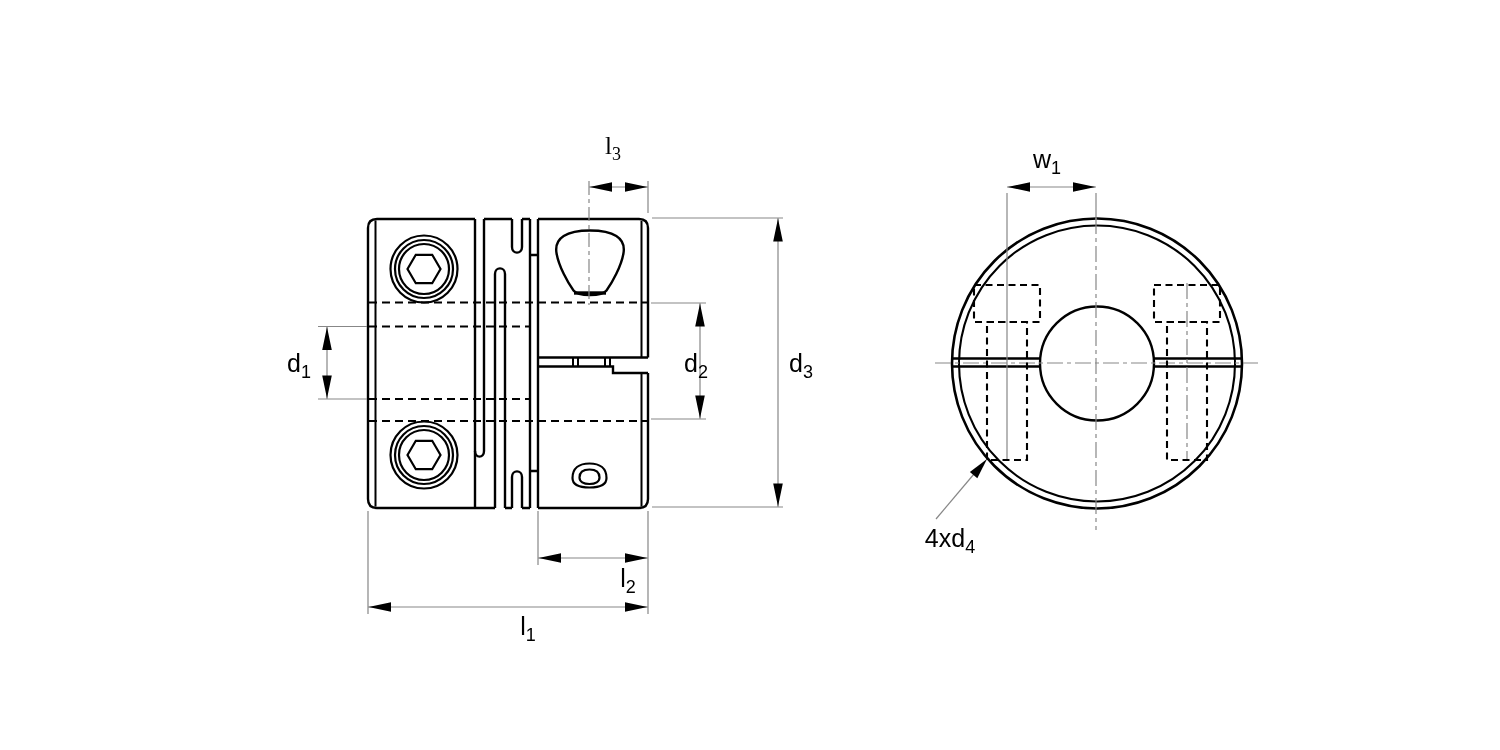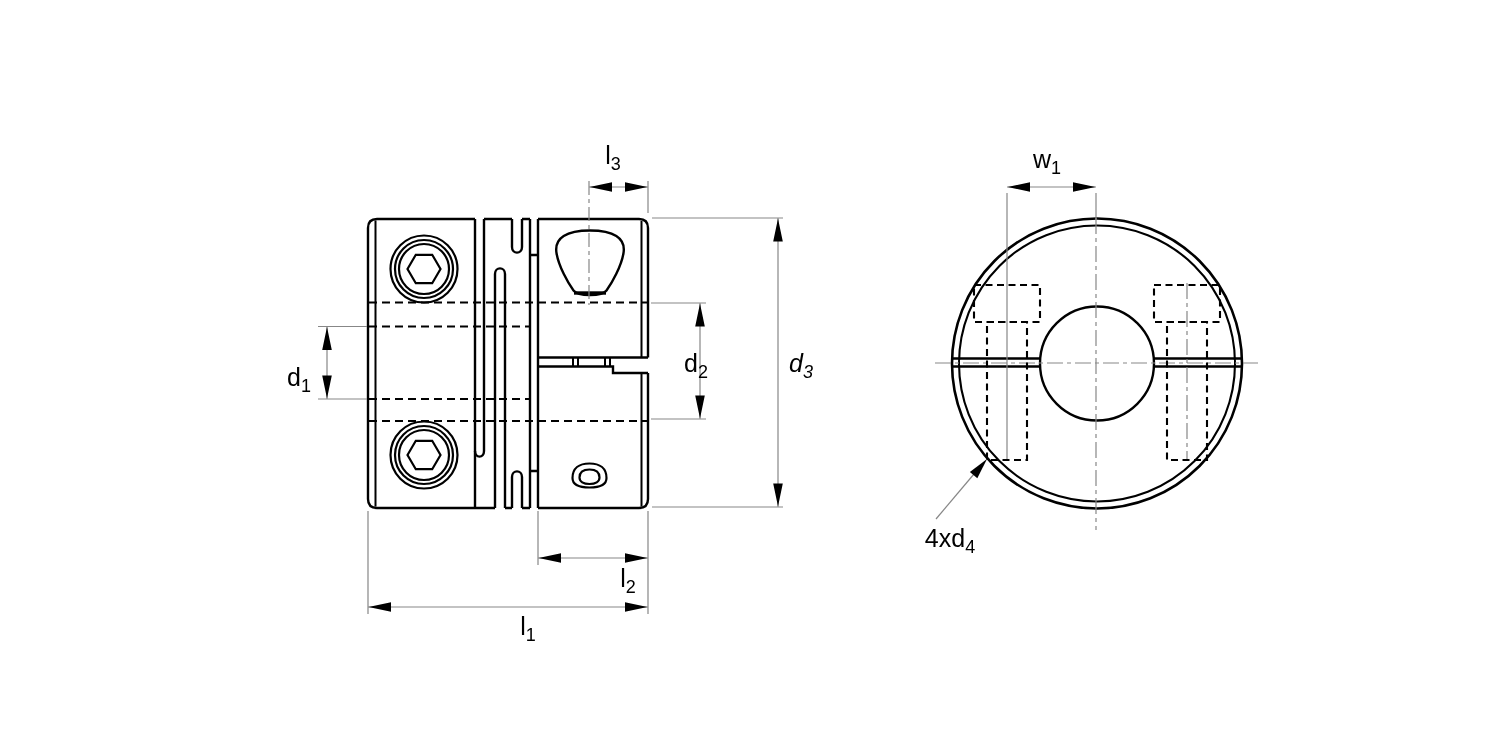--- a/index.html
+++ b/index.html
@@ -18,26 +18,26 @@
     color:#000;
     white-space:nowrap;
     line-height:1;
   }
   .dim-label sub{
     font-size:18px;
     vertical-align:-6px;
     line-height:1;
   }
   
-  .pos-d1{left:299px;top:366px;margin-top:14px;}
+  .pos-d1{left:299px;top:366px;}
   .pos-d2{left:696px;top:366px;}
-  .pos-d3{left:801px;top:366px;font-style:italic;}
+  .pos-d3{left:801px;top:366px;}
   .pos-l1{left:506px;top:629px;margin-left:22px;}
   .pos-l2{left:590px;top:581px;margin-left:38px;}
-  .pos-l3{left:613px;top:158px;}
+  .pos-l3{left:613px;top:148px;font-family:Liberation Serif, serif;}
   .pos-w1{left:1047px;top:162px;}
   .pos-d4{left:950px;top:541px;}
 </style>
 </head>
 <body>
 
 <div class="canvas">
 
 <svg width="1500" height="750" viewBox="0 0 1500 750">
 

